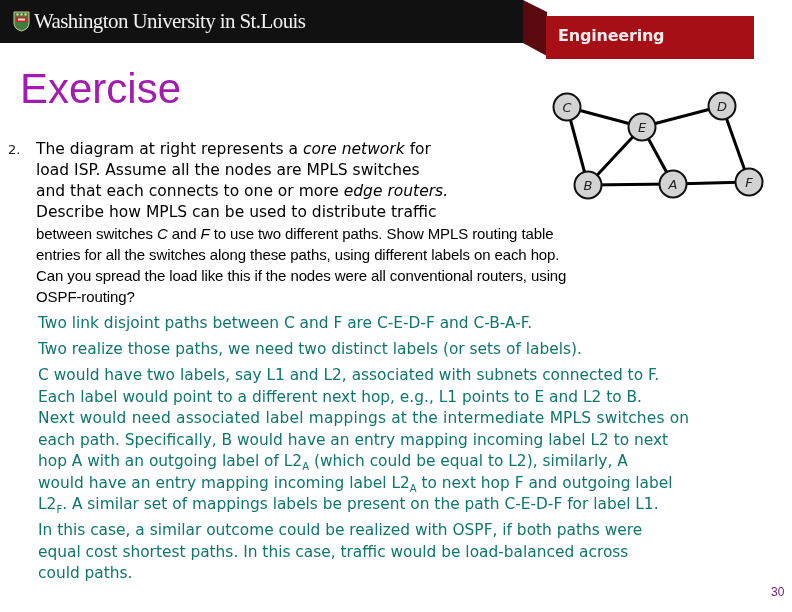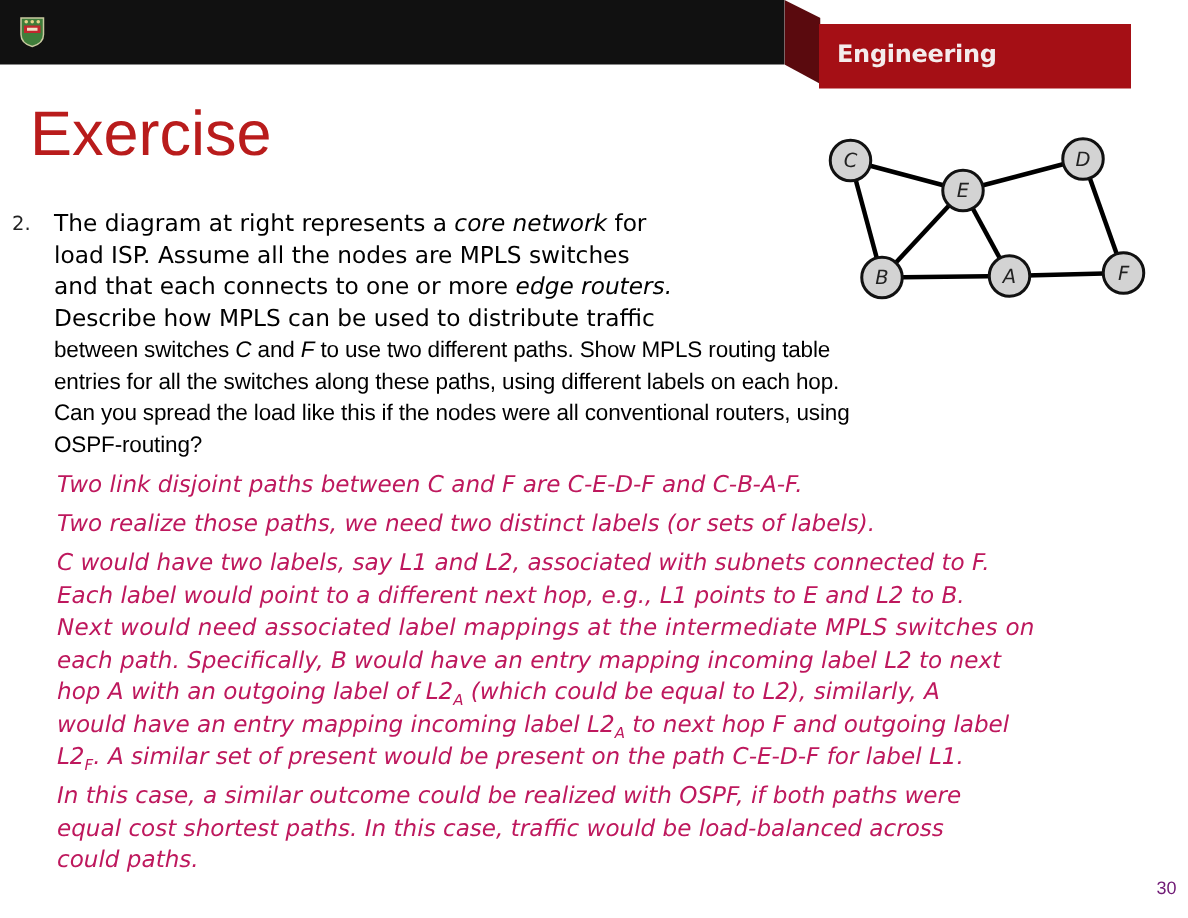--- a/index.html
+++ b/index.html
@@ -28,35 +28,35 @@
       position: absolute; left: 546px; top: 16px; width: 208px; height: 43px;
       background: #a50f15;
     }
     .englabel {
       position: absolute; left: 12px; top: 10px;
       font-family: "DejaVu Sans", sans-serif; font-size: 16px; font-weight: bold;
       color: #f4ecec; letter-spacing: -0.2px;
     }
     .title {
       position: absolute; left: 20px; top: 64px;
-      font-family: "Liberation Sans", sans-serif; font-size: 42px; color: #b91c1c;
+      font-family: "Liberation Sans", sans-serif; font-size: 42px; color: #a21caf;
       line-height: 50px;
     }
     .qnum {
       position: absolute; left: 8px; top: 139px; font-size: 13px; color: #222;
       line-height: 21px;
     }
     .q-line {
       position: absolute; left: 36px; font-size: 15.5px; line-height: 21px;
       white-space: nowrap; color: #000;
     }
     .q-line.narrow { font-family: "Liberation Sans", sans-serif; font-size: 15px; letter-spacing: -0.1px; }
     .a-line {
       position: absolute; left: 38px; font-size: 15.4px; line-height: 21px;
-      font-style: italic; white-space: nowrap; color: #be185d;
+      white-space: nowrap; color: #0f766e;
     }
     .a-line.wide { letter-spacing: 0.2px; }
     sub { font-size: 10px; vertical-align: -4px; line-height: 0; }
     i.em { font-style: italic; }
     .diagram { position: absolute; left: 530px; top: 80px; width: 250px; height: 130px; }
     .pagenum {
       position: absolute; left: 771px; top: 585px;
       font-family: "Liberation Sans", sans-serif; font-size: 12px; color: #701a75;
     }
   </style>
@@ -65,20 +65,21 @@
 
 <div class="topbar">
   <svg class="shield" viewBox="0 0 17 21">
     <path d="M1 1 H16 V12 Q16 18 8.5 20 Q1 18 1 12 Z" fill="#3f7d3a" stroke="#c9c9a0" stroke-width="1"></path>
     <rect x="3" y="6" width="11" height="5" fill="#c2272d"></rect>
     <rect x="5" y="7.5" width="7" height="2" fill="#efe3c8"></rect>
     <circle cx="4.5" cy="3.5" r="1.2" fill="#e7d38a"></circle>
     <circle cx="8.5" cy="3.5" r="1.2" fill="#e7d38a"></circle>
     <circle cx="12.5" cy="3.5" r="1.2" fill="#e7d38a"></circle>
   </svg>
+  <span class="wordmark">Washington University in St.Louis</span>
 </div>
 
 <svg class="fold" viewBox="0 0 24 56">
   <polygon points="0,0 24,12 24,56 0,43" fill="#5a0a0e"></polygon>
 </svg>
 
 <div class="engband">
   <span class="englabel">Engineering</span>
 </div>
 
@@ -96,21 +97,21 @@
 <div class="q-line narrow" style="top:286px"><span>OSPF-routing?</span></div>
 
 <div class="a-line" style="top:313px">Two link disjoint paths between C and F are C-E-D-F and C-B-A-F.</div>
 <div class="a-line" style="top:339px">Two realize those paths, we need two distinct labels (or sets of labels).</div>
 <div class="a-line" style="top:365px">C would have two labels, say L1 and L2, associated with subnets connected to F.</div>
 <div class="a-line" style="top:387px">Each label would point to a different next hop, e.g., L1 points to E and L2 to B.</div>
 <div class="a-line wide" style="top:408px">Next would need associated label mappings at the intermediate MPLS switches on</div>
 <div class="a-line" style="top:430px">each path.  Specifically, B would have an entry mapping incoming label L2 to next</div>
 <div class="a-line" style="top:451px"><span>hop A with an outgoing label of L2</span><sub>A</sub><span> (which could be equal to L2), similarly, A</span></div>
 <div class="a-line" style="top:473px"><span>would have an entry mapping incoming label L2</span><sub>A</sub><span> to next hop F and outgoing label</span></div>
-<div class="a-line" style="top:494px"><span>L2</span><sub>F</sub><span>.  A similar set of present would be present on the path C-E-D-F for label L1.</span></div>
+<div class="a-line" style="top:494px"><span>L2</span><sub>F</sub><span>.  A similar set of mappings labels be present on the path C-E-D-F for label L1.</span></div>
 <div class="a-line" style="top:520px">In this case, a similar outcome could be realized with OSPF, if both paths were</div>
 <div class="a-line" style="top:542px">equal cost shortest paths.  In this case, traffic would be load-balanced across</div>
 <div class="a-line" style="top:563px">could paths.</div>
 
 <svg class="diagram" id="diagram" viewBox="0 0 250 130">
     <line x1="37" y1="27" x2="112" y2="47" stroke="#000" stroke-width="3"></line>
     <line x1="37" y1="27" x2="58" y2="105" stroke="#000" stroke-width="3"></line>
     <line x1="112" y1="47" x2="192" y2="26" stroke="#000" stroke-width="3"></line>
     <line x1="112" y1="47" x2="58" y2="105" stroke="#000" stroke-width="3"></line>
     <line x1="112" y1="47" x2="143" y2="104" stroke="#000" stroke-width="3"></line>

